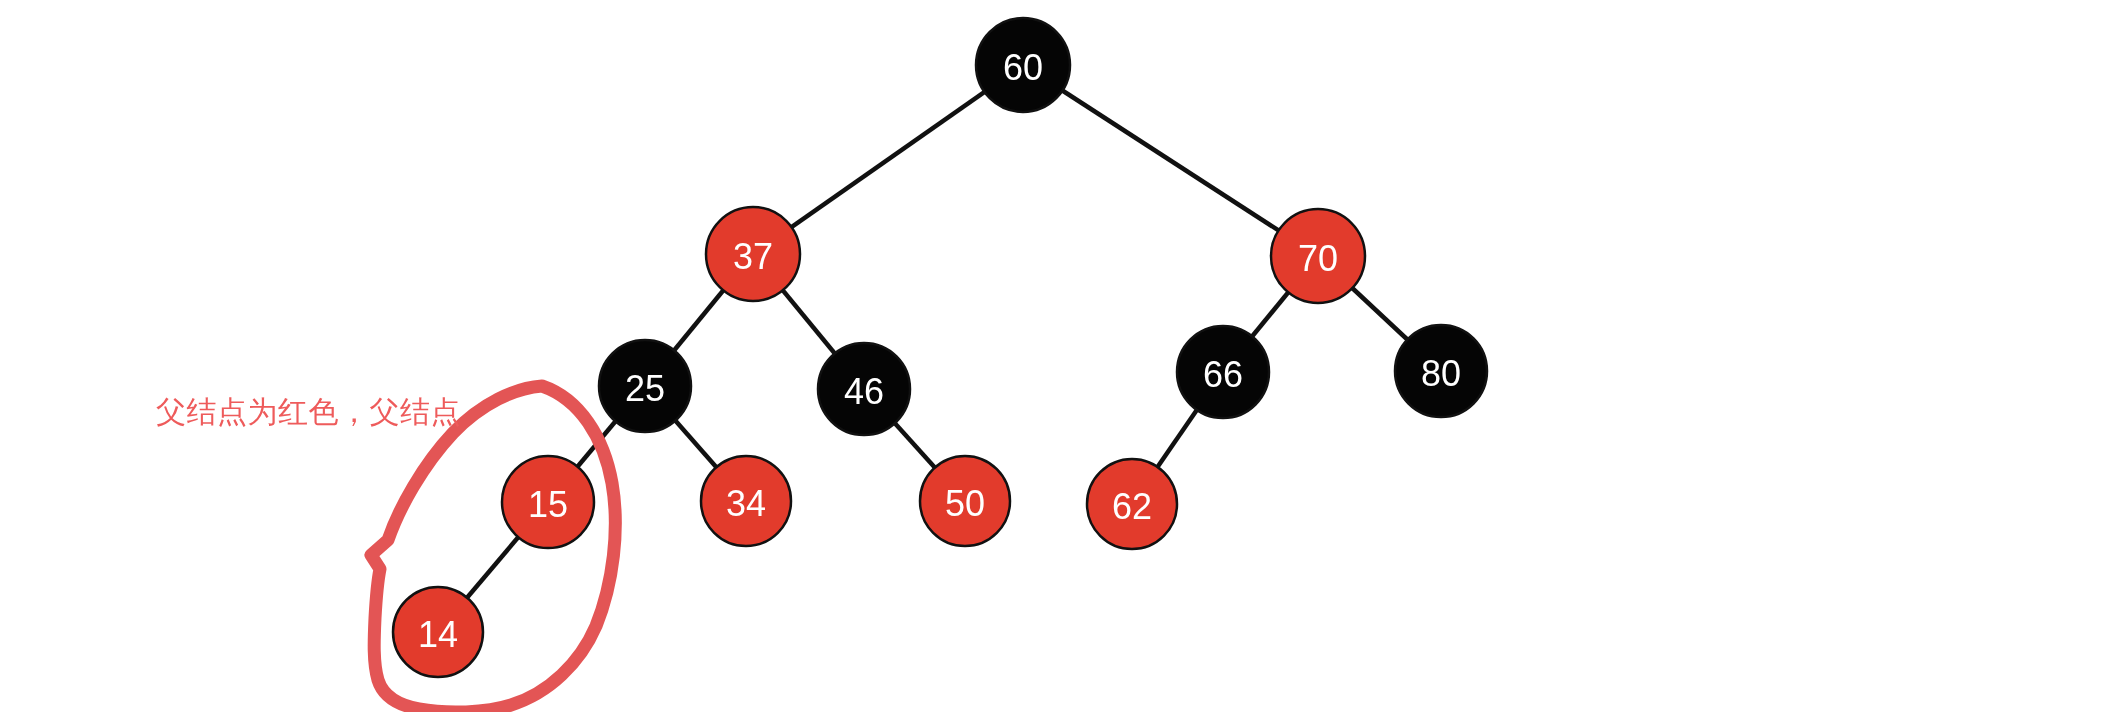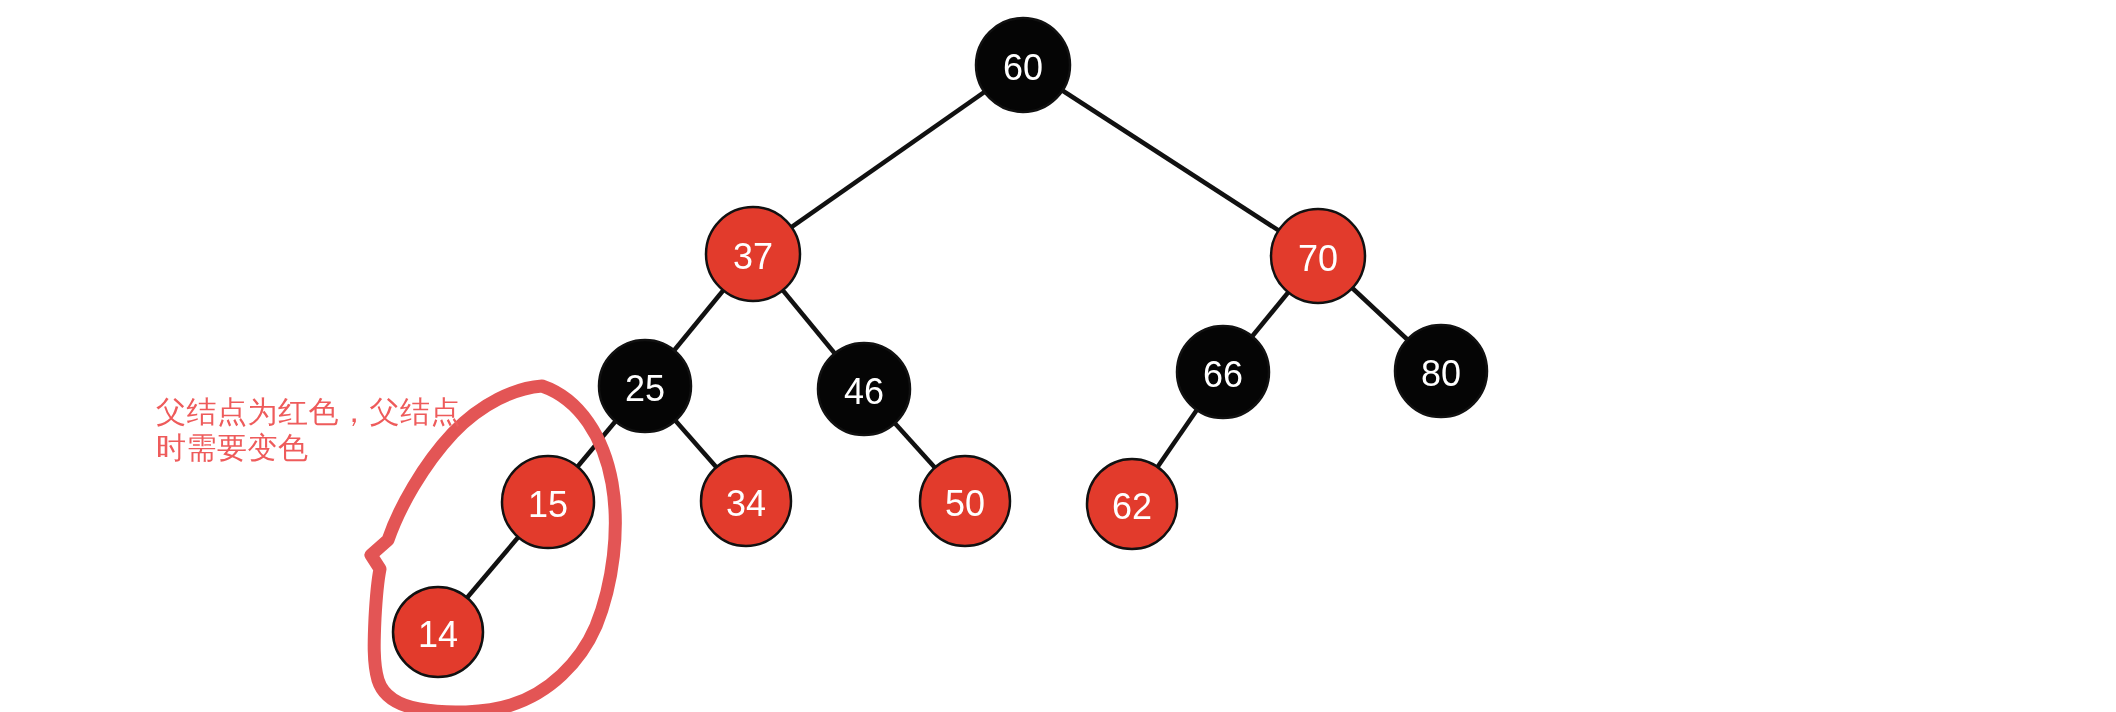--- a/index.html
+++ b/index.html
@@ -7,20 +7,21 @@
     padding: 0;
     background: #ffffff;
     font-family: "Liberation Sans", "DejaVu Sans", sans-serif;
   }
   .canvas {
     position: relative;
     width: 2116px;
     height: 712px;
     background: #ffffff;
     overflow: hidden;
+    text-align: right;
   }
   svg.tree {
     position: absolute;
     left: 0;
     top: 0;
   }
   .node-label {
     font-family: "Liberation Sans", "DejaVu Sans", sans-serif;
     font-size: 36px;
     fill: #ffffff;
@@ -115,16 +116,15 @@
              C 373 663, 374 640, 375 618
              C 376 600, 377 584, 380 569
              L 371 555
              L 388 540
              C 399 508, 423 465, 453 433
              C 482 403, 515 388, 542 386 Z" stroke="#e35555"></path>
   </svg>
 
   <div class="annotation" style="color: rgb(238, 91, 91);">
     <div>父结点为红色，父结点</div>
-    <div>时需要变色</div>
   </div>
 
 </div>
 
 </body></html>

